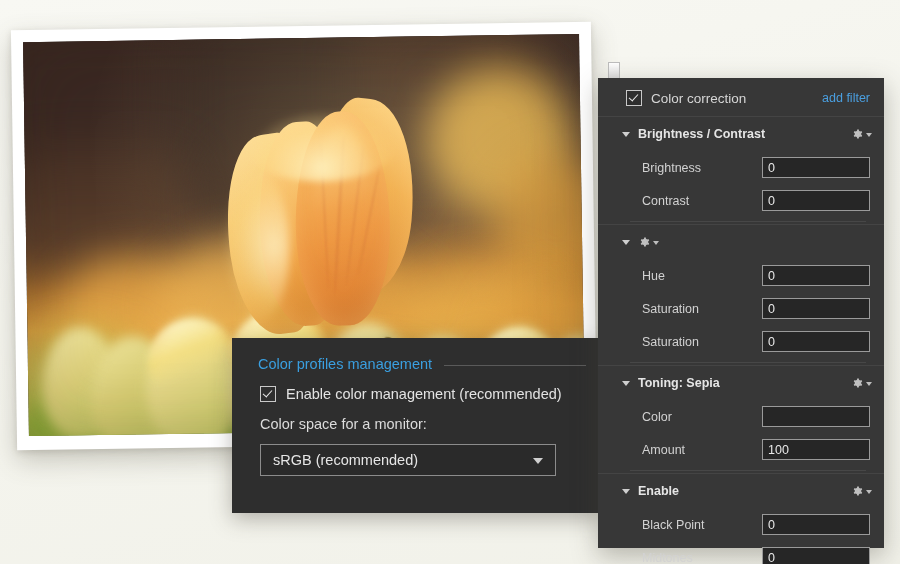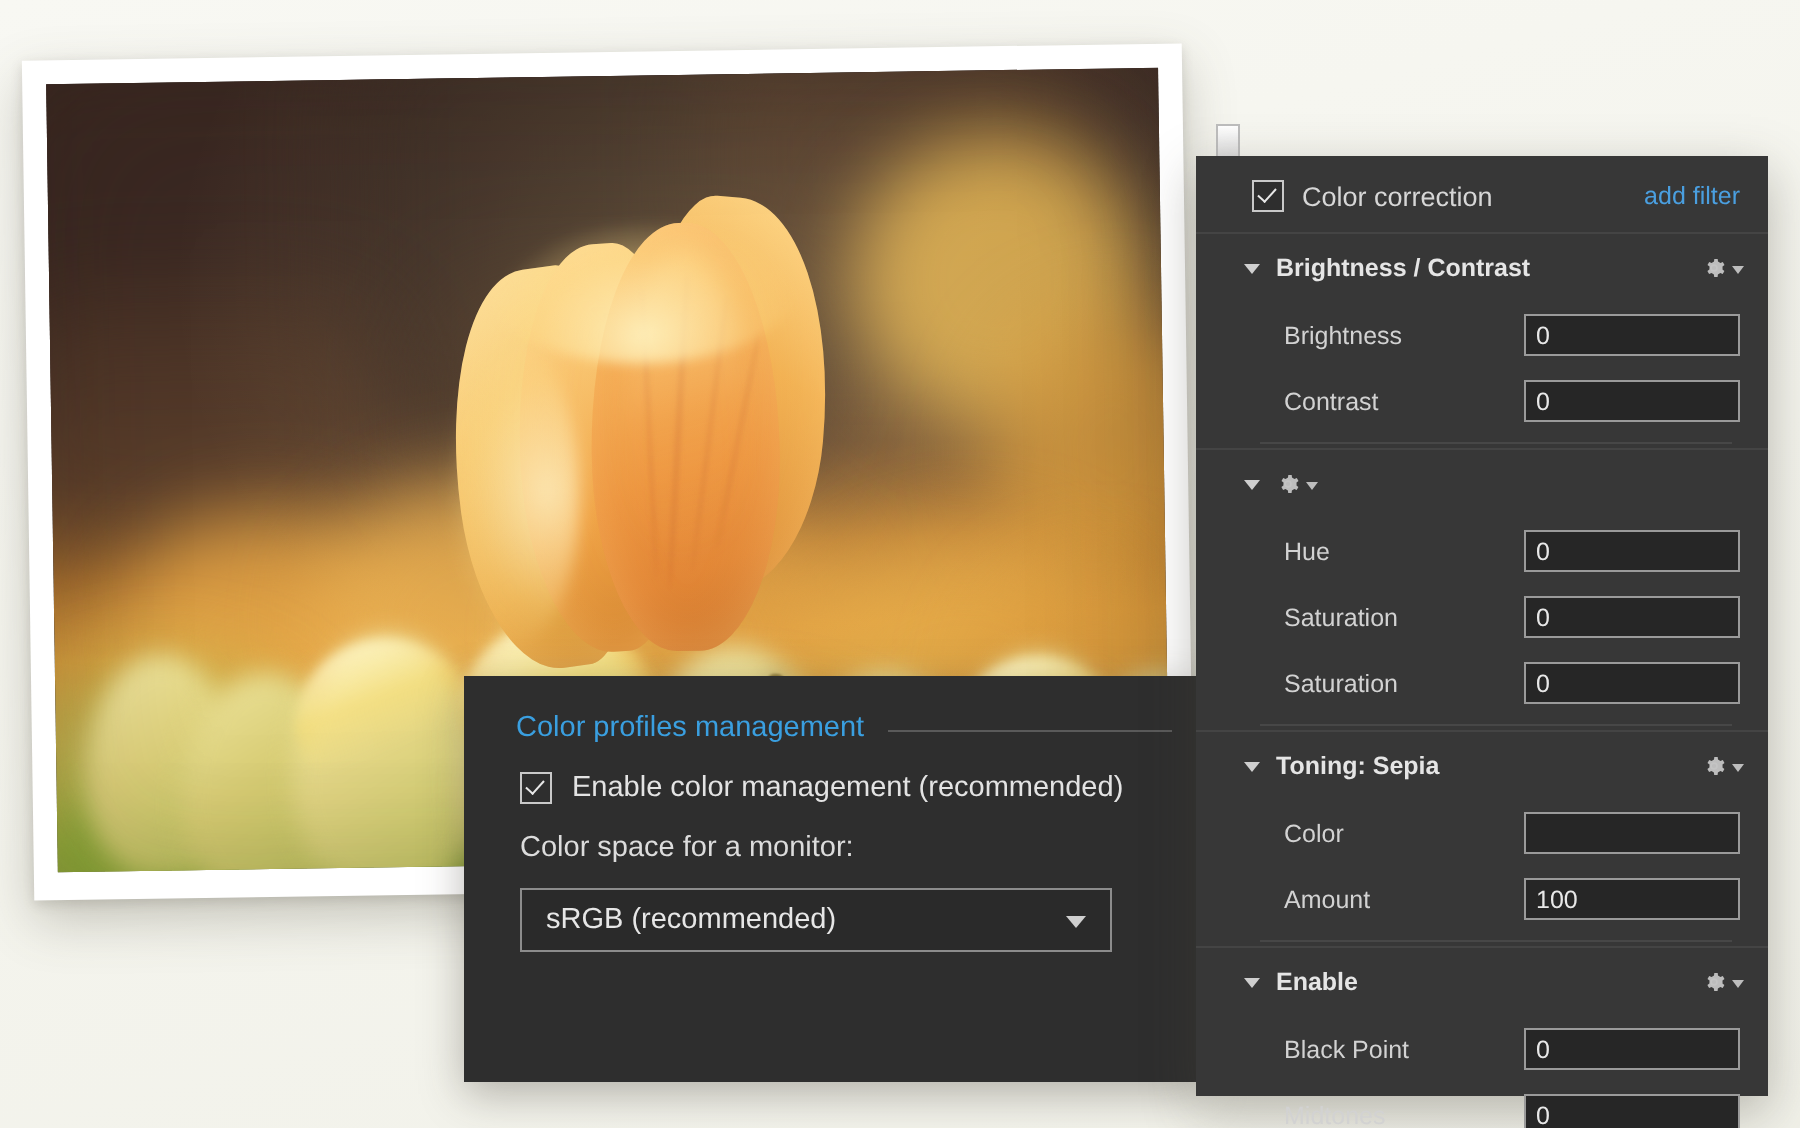--- a/index.html
+++ b/index.html
@@ -213,21 +213,21 @@
     box-shadow: inset 0 0 70px rgba(40,25,15,0.22);
     pointer-events: none;
   }
 
   
   .cp-dialog {
     position: absolute;
     left: 232px;
     top: 338px;
     width: 370px;
-    height: 203px;
+    height: 175px;
     background: #2e2e2e;
     box-shadow: 0 6px 20px rgba(60,55,45,0.35);
   }
   .cp-head {
     display: flex;
     align-items: center;
     padding: 18px 16px 0 26px;
   }
   .cp-title {
     color: #3a9fe0;

